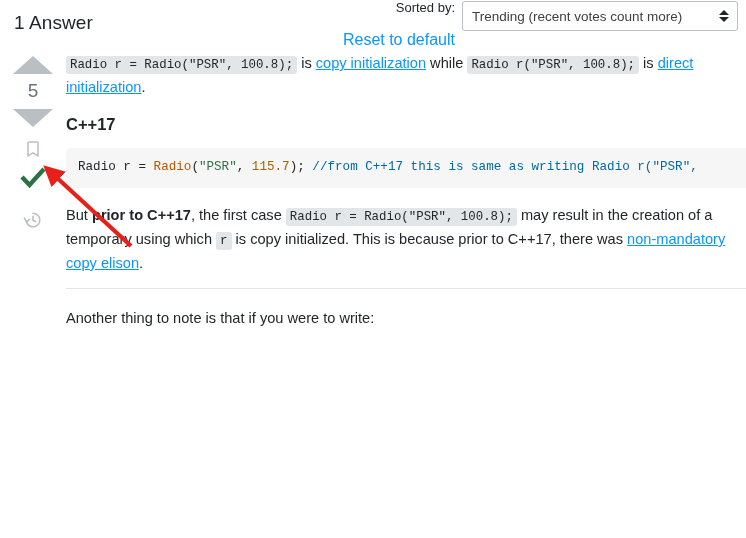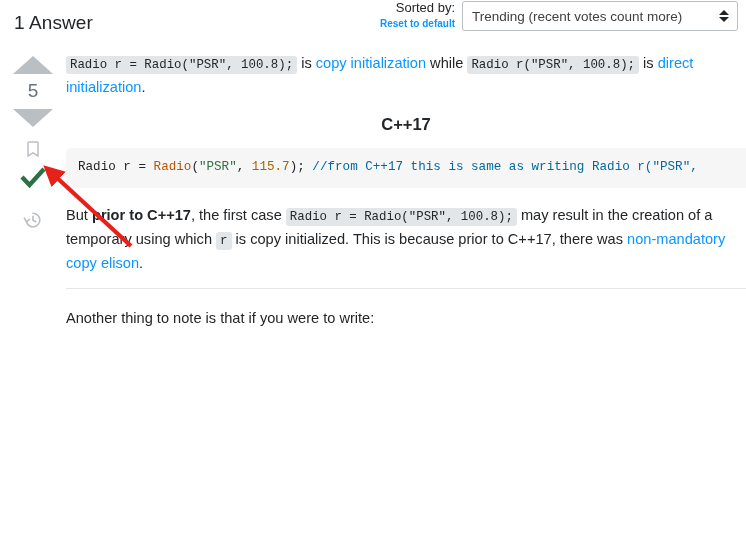--- a/index.html
+++ b/index.html
@@ -42,27 +42,26 @@
     padding-right: 7px;
     padding-top: 0px;
     line-height: 14px;
   }
   .sorted-by {
     font-size: 13px;
     color: #232629;
     display: block;
   }
   .reset-default {
-    font-size: 10px;
+    font-size: 16px;
     color: #0a95ff;
     display: block;
     text-decoration: none;
     cursor: pointer;
-    margin-top: 2px;
-    font-weight: bold;
+    margin-top: 18px;
   }
   .sort-select {
     width: 276px;
     height: 30px;
     border: 1px solid #babfc4;
     border-radius: 3px;
     background: #ffffff;
     font-family: "Liberation Sans", sans-serif;
     font-size: 13.5px;
     color: #404040;
@@ -159,24 +158,24 @@
   }
   .postcell h2 {
     font-size: 16.5px;
     font-weight: bold;
     margin: 18px 0 14px 0;
     color: #232629;
     line-height: 20px;
   }
   .postcell h2.first-h2 {
     margin-top: 16px;
-    text-align: center;
   }
   a.link {
     color: #0a95ff;
+    text-decoration: underline;
     cursor: pointer;
     margin-top: 29px;
   }
   code.inline {
     font-family: "Liberation Mono", "DejaVu Sans Mono", monospace;
     font-size: 12.4px;
     background: #e3e6e8;
     border-radius: 3px;
     padding: 2px 4px;
     color: #242729;

